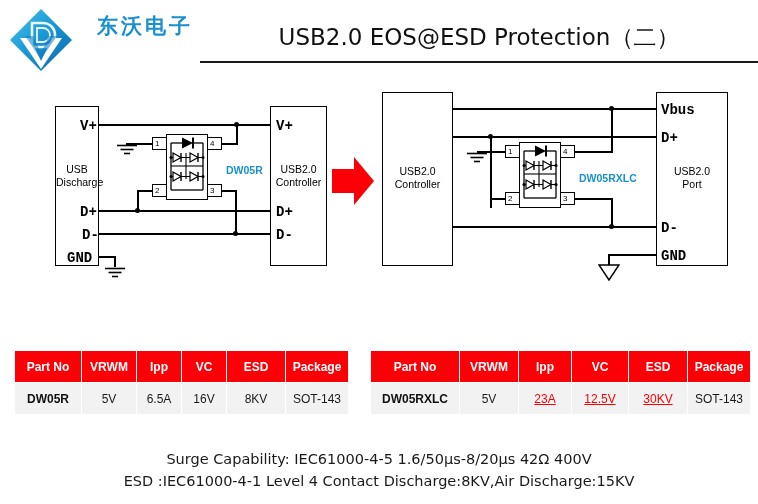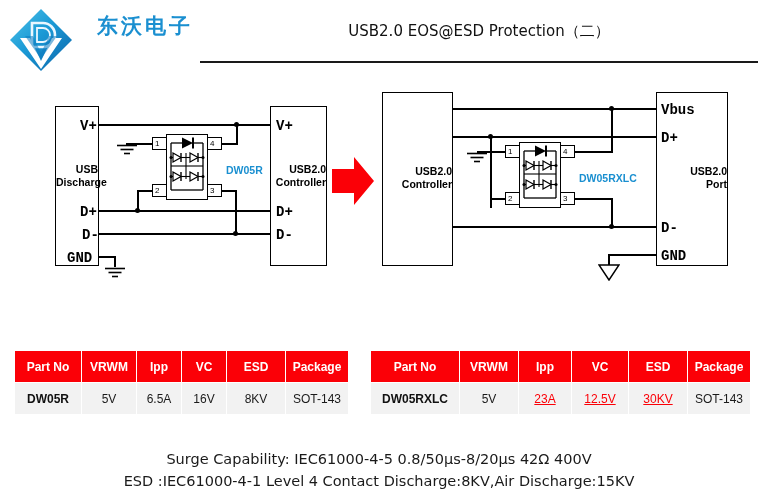--- a/index.html
+++ b/index.html
@@ -11,30 +11,30 @@
   .abs{position:absolute;}
 
   
   #header{position:absolute;left:0;top:0;width:758px;height:80px;}
   #logo-mark{position:absolute;left:6px;top:6px;width:70px;height:68px;}
   #logo-cn{position:absolute;left:76px;top:12px;font-size:21px;letter-spacing:3px;
            color:#1a8fd0;font-family:"DejaVu Sans",sans-serif;font-weight:600;white-space:nowrap;margin-left:21px;}
   #logo-en{position:absolute;left:77px;top:42px;font-size:16px;letter-spacing:1.6px;
            color:#1a8fd0;font-weight:700;white-space:nowrap;}
   #page-title{position:absolute;left:200px;top:22px;width:558px;text-align:center;
-              font-size:15px;color:#111;white-space:nowrap;font-family:"DejaVu Sans",sans-serif;}
+              font-size:23px;color:#111;white-space:nowrap;font-family:"DejaVu Sans",sans-serif;}
   #title-rule{position:absolute;left:200px;top:61px;width:558px;height:2px;background:#1a1a1a;}
 
   
   .wire{position:absolute;background:#000;}
   .wire.h{height:1.6px;}
   .wire.v{width:1.6px;}
   .blk{position:absolute;border:1.6px solid #000;background:#fff;box-sizing:border-box;}
-  .blk-label{position:absolute;width:100%;text-align:right;font-size:10.5px;
-             font-weight:700;color:#000;line-height:12.5px;}
+  .blk-label{position:absolute;width:100%;text-align:center;font-size:10.5px;
+             font-weight:400;color:#000;line-height:12.5px;}
   .pinlabel{position:absolute;font-size:14px;font-weight:700;color:#000;white-space:nowrap;font-family:Liberation Mono, monospace;}
   .dot{position:absolute;width:5px;height:5px;border-radius:50%;background:#000;}
   .partname{position:absolute;font-size:10.5px;font-weight:700;color:#1a8fd0;white-space:nowrap;}
   .pinbox{position:absolute;border:1.4px solid #000;background:#fff;box-sizing:border-box;
           font-size:8px;color:#000;text-align:left;padding-left:2px;line-height:11px;}
   .ic-body{position:absolute;border:1.8px solid #000;background:#fff;box-sizing:border-box;}
   .gnd-sym{position:absolute;}
   .arrow-red{position:absolute;}
 
   
@@ -351,15 +351,15 @@
       <td>5V</td>
       <td class="hot">23A</td>
       <td class="hot">12.5V</td>
       <td class="hot">30KV</td>
       <td>SOT-143</td>
     </tr>
   </tbody>
 </table>
 
 <div id="footer">
-  <div>Surge Capability:   IEC61000-4-5 0.8/50μs-8/20μs  42Ω   400V</div>
+  <div>Surge Capability:   IEC61000-4-5 1.6/50μs-8/20μs  42Ω   400V</div>
   <div>ESD :IEC61000-4-1 Level 4 Contact Discharge:8KV,Air Discharge:15KV</div>
 </div>
 
 </body></html>

